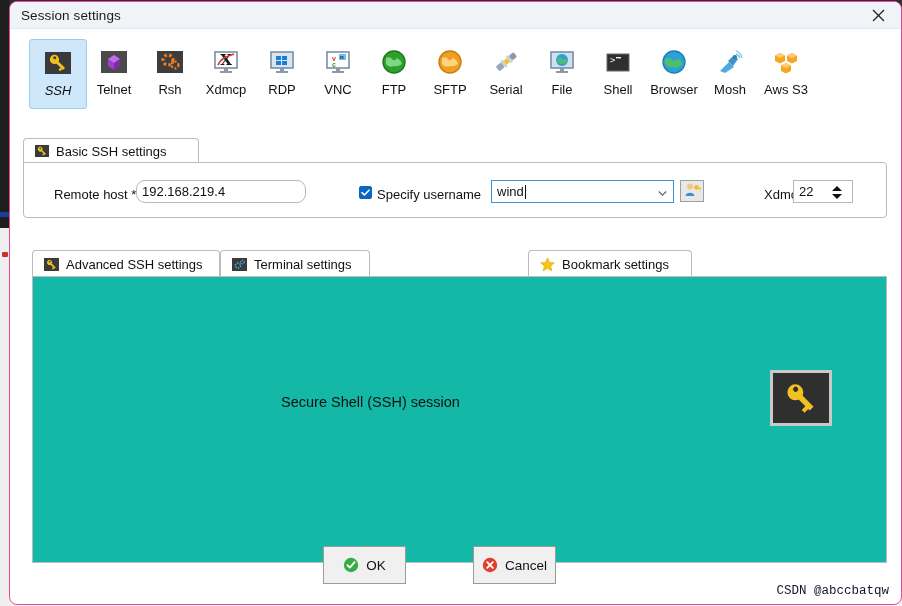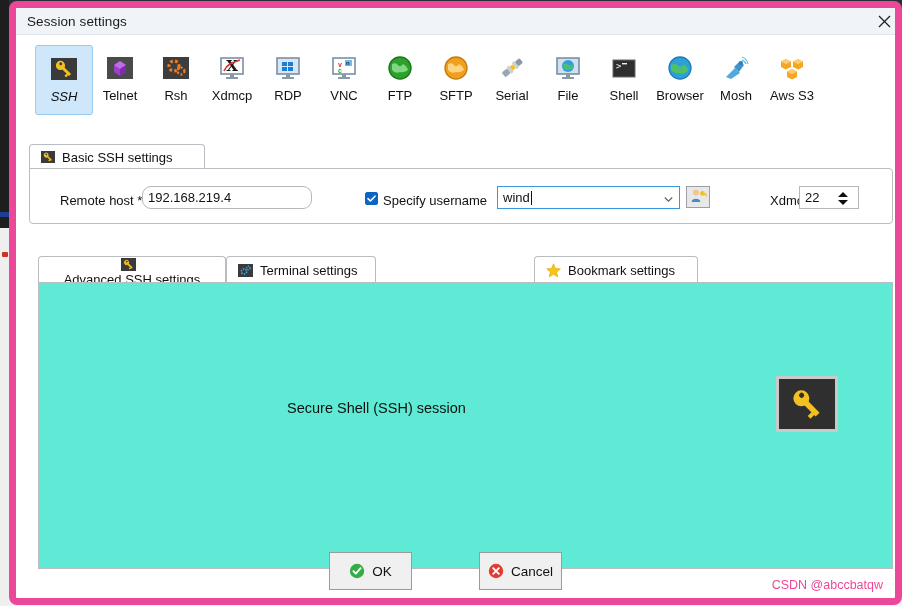--- a/index.html
+++ b/index.html
@@ -62,21 +62,21 @@
     background: #cc3322;
     border-radius: 1px;
   }
 
   
   #dialog {
     position: absolute;
     left: 9px; top: 1px;
     width: 893px; height: 604px;
     background: #ffffff;
-    border: 7px solid #ec4899;
+    border: 1px solid #ec4899;
     border-top-left-radius: 8px;
     border-top-right-radius: 8px;
     border-bottom-left-radius: 8px;
     border-bottom-right-radius: 8px;
     box-sizing: border-box;
     overflow: hidden;
   }
 
   
   #titlebar {
@@ -279,21 +279,21 @@
   .lower-tab .tab-ico {
     width: 15px; height: 15px;
     margin-right: 7px;
     display: block;
     flex: none;
   }
   #lower-panel-body {
     position: absolute;
     left: 22px; top: 274px;
     width: 855px; height: 287px;
-    background: #5eead4;
+    background: #14b8a6;
     border: 1px solid #b9bcc1;
     box-sizing: border-box;
   }
   #ssh-session-text {
     position: absolute;
     left: 248px; top: 117px;
     font-size: 14.5px;
     color: #111;
     white-space: nowrap;
   }
@@ -328,22 +328,23 @@
   #ok-button { left: 313px; width: 83px; }
   #cancel-button { left: 463px; width: 83px; }
   .footer-btn svg { display: block; flex: none; }
 
   
   #watermark {
     position: absolute;
     right: 12px;
     bottom: 6px;
     font-size: 12.5px;
-    color: #ec4899;
+    color: #0f172a;
     white-space: nowrap;
+    font-family: Liberation Mono, monospace;
   }
 </style>
 </head>
 <body>
 
 <div id="bg-window">
   <div id="bg-toolbar-strip">
     <div class="bg-tool-dot" style="left:200px;"></div>
     <div class="bg-tool-dot" style="left:240px;"></div>
     <div class="bg-tool-dot" style="left:285px;background:#2f7fc4;"></div>
@@ -623,21 +624,21 @@
   <div class="text-input" style="left:783px; top:178px; width:60px; height:23px;">
     <span>22</span>
   </div>
   <div id="port-spin" style="left:819px; top:180px;">
     <span class="spin-tri spin-up"></span>
     <span class="spin-tri spin-dn"></span>
   </div>
 
   <div id="lower-tabstrip">
 
-    <div class="lower-tab" style="left:0px; width:188px;flex-direction:column;">
+    <div class="lower-tab" style="left:0px; width:188px;">
       <span class="tab-ico">
         <svg width="15" height="15" viewBox="0 0 15 15">
           <rect x="0" y="1" width="15" height="13" fill="#3a3a3a"></rect>
           <g transform="translate(7.5,7.5) rotate(45)">
             <circle cx="-2.8" cy="0" r="2.6" fill="#f2c020"></circle>
             <circle cx="-3.3" cy="-0.8" r="0.9" fill="#3a3a3a"></circle>
             <rect x="-0.8" y="-0.9" width="5.8" height="1.8" fill="#f2c020"></rect>
             <rect x="3" y="0.8" width="1.4" height="1.8" fill="#f2c020"></rect>
           </g>
         </svg>

